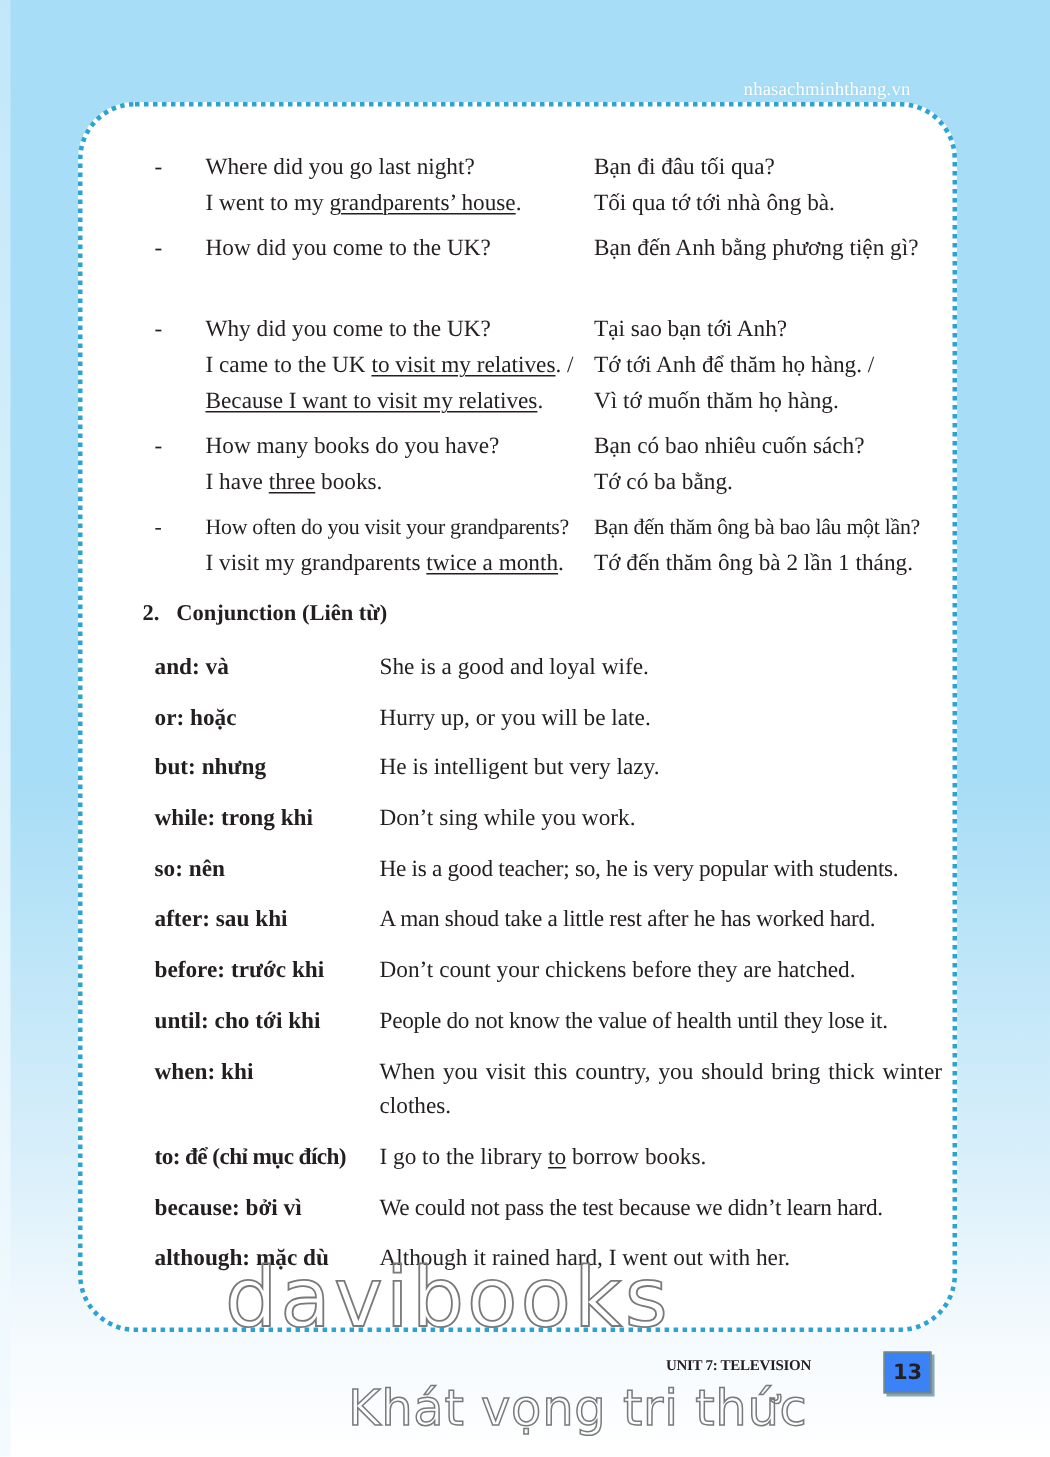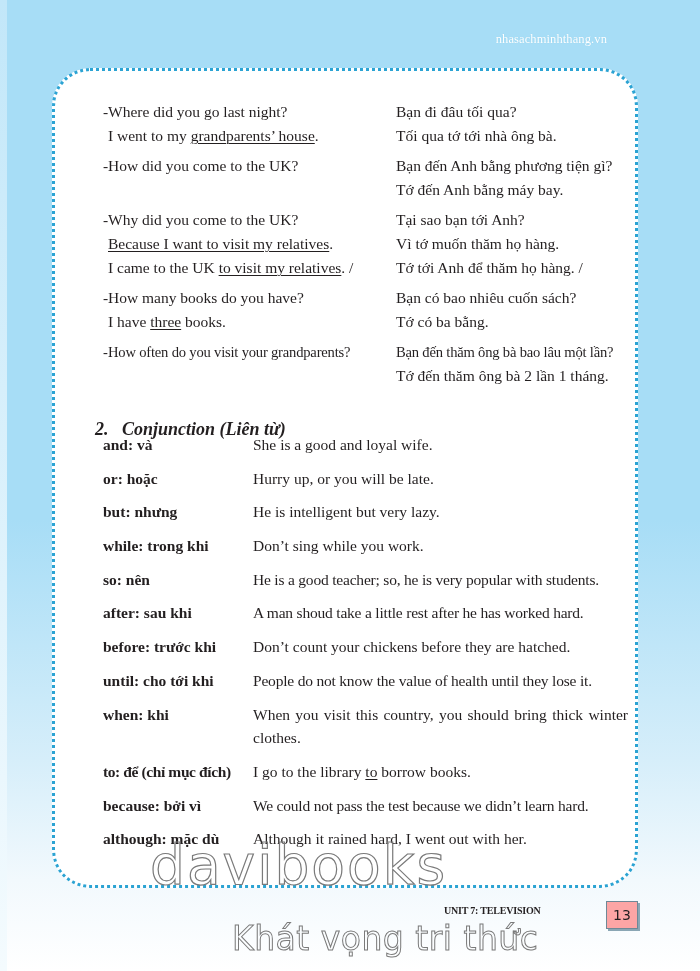--- a/index.html
+++ b/index.html
@@ -7,40 +7,40 @@
       width: 700px; height: 971px; position: relative; overflow: hidden;
       background: linear-gradient(to bottom, #a7ddf6 0px, #a7ddf6 520px, #d6eefa 760px, #f2f9fd 880px, #ffffff 971px);
       font-family: "Liberation Serif", "DejaVu Serif", serif;
       color: #231f20;
     }
     .edge-strip {
       position: absolute; left: 0; top: 0; width: 7px; height: 971px;
       background: linear-gradient(to bottom, #c2e7f9, #f4fbfe);
     }
     .site-url {
-      position: absolute; top: 32px; right: 93px;
+      position: absolute; top: 52px; right: 93px;
       font-size: 12.5px; color: #ffffff; letter-spacing: 0.1px;
       text-shadow: 0 0 1px #8ccde9;
     }
     .card {
       position: absolute; left: 52px; top: 68px; width: 586px; height: 820px;
       background: #ffffff;
       border: 3px dotted #2ba3d3;
       border-radius: 38px;
       box-sizing: border-box;
     }
     .qa-block { position: absolute; left: 103px; width: 540px; font-size: 15.5px; line-height: 24px; }
     .qa-row { position: relative; }
     .qa-row .dash { position: absolute; left: 0; top: 0; }
-    .qa-row .en { position: absolute; left: 5px; white-space: nowrap; text-align: center; }
+    .qa-row .en { position: absolute; left: 34px; white-space: nowrap; text-align: center; }
     .qa-row .vi { position: absolute; left: 293px; white-space: nowrap; text-align: center; }
     u { text-decoration: underline; text-underline-offset: 2px; text-decoration-thickness: 1px; }
 
     .section-title {
-      position: absolute; left: 95px; top: 419px; font-size: 18px; font-weight: bold; font-style: italic;
+      position: absolute; left: 95px; top: 401px; font-size: 15px; font-weight: bold;
     }
     .conj-row { position: absolute; left: 103px; width: 525px; font-size: 15.5px; line-height: 23px; }
     .conj-row .term { position: absolute; left: 0; top: 0; font-weight: bold; white-space: nowrap; }
     .conj-row .ex { position: absolute; left: 150px; top: 0; width: 375px; text-align: justify; }
     .conj-row .ex.single { white-space: nowrap; font-family: Liberation Serif, serif; }
 
     .watermark-main {
       position: absolute; left: 150px; top: 838px;
       font-family: "DejaVu Sans", sans-serif; font-size: 55px; letter-spacing: 2px;
       color: transparent; -webkit-text-stroke: 1.2px #7a7a7a;
@@ -51,23 +51,23 @@
       font-family: "DejaVu Sans", sans-serif; font-size: 33px; letter-spacing: 0.5px;
       color: transparent; -webkit-text-stroke: 1px #7a7a7a;
       line-height: 1; z-index: 2;
     }
     .unit-label {
       position: absolute; left: 444px; top: 905px;
       font-family: Liberation Serif, serif; font-weight: bold; font-size: 10px; color: #231f20;
       letter-spacing: -0.2px; z-index: 1;
     }
     .page-num {
-      position: absolute; left: 606px; top: 901px; width: 32px; height: 28px;
-      background: #fca5a5; border: 1px solid #6f8896; box-shadow: 2px 2px 0 #8aa6b4;
-      font-family: "DejaVu Sans", sans-serif; font-size: 14px; font-weight: normal; color: #231f20;
+      position: absolute; left: 589px; top: 901px; width: 32px; height: 28px;
+      background: #3b82f6; border: 1px solid #6f8896; box-shadow: 2px 2px 0 #8aa6b4;
+      font-family: "DejaVu Sans", sans-serif; font-size: 14px; font-weight: bold; color: #231f20;
       display: flex; align-items: center; justify-content: center; box-sizing: border-box;
     }
   </style>
 </head>
 <body>
 
 <div class="edge-strip"></div>
 <div class="site-url">nhasachminhthang.vn</div>
 
 <div class="card"></div>
@@ -84,37 +84,36 @@
   </div>
 </div>
 
 <div class="qa-block" style="top:154px;">
   <div class="qa-row" style="height:24px;">
     <span class="dash">-</span>
     <span class="en">How did you come to the UK?</span>
     <span class="vi">Bạn đến Anh bằng phương tiện gì?</span>
   </div>
   <div class="qa-row" style="height:24px;">
-    <span class="vi">Tớ đến Anh bằng máy bay.</span>
   </div>
 </div>
 
 <div class="qa-block" style="top:208px;">
   <div class="qa-row" style="height:24px;">
     <span class="dash">-</span>
     <span class="en">Why did you come to the UK?</span>
     <span class="vi">Tại sao bạn tới Anh?</span>
   </div>
   <div class="qa-row" style="height:24px;">
+    <span class="en"><span>I came to the UK </span><u>to visit my relatives</u><span>. /</span></span>
+    <span class="vi">Tớ tới Anh để thăm họ hàng. /</span>
+  </div>
+  <div class="qa-row" style="height:24px;">
     <span class="en"><u>Because I want to visit my relatives</u><span>.</span></span>
     <span class="vi">Vì tớ muốn thăm họ hàng.</span>
-  </div>
-  <div class="qa-row" style="height:24px;">
-    <span class="en"><span>I came to the UK </span><u>to visit my relatives</u><span>. /</span></span>
-    <span class="vi">Tớ tới Anh để thăm họ hàng. /</span>
   </div>
 </div>
 
 <div class="qa-block" style="top:286px;">
   <div class="qa-row" style="height:24px;">
     <span class="dash">-</span>
     <span class="en">How many books do you have?</span>
     <span class="vi">Bạn có bao nhiêu cuốn sách?</span>
   </div>
   <div class="qa-row" style="height:24px;">
@@ -123,20 +122,21 @@
   </div>
 </div>
 
 <div class="qa-block" style="top:340px; font-size:14.6px; letter-spacing:-0.2px;">
   <div class="qa-row" style="height:24px;">
     <span class="dash">-</span>
     <span class="en">How often do you visit your grandparents?</span>
     <span class="vi">Bạn đến thăm ông bà bao lâu một lần?</span>
   </div>
   <div class="qa-row" style="height:24px; font-size:15.5px; letter-spacing:0;">
+    <span class="en"><span>I visit my grandparents </span><u>twice a month</u><span>.</span></span>
     <span class="vi">Tớ đến thăm ông bà 2 lần 1 tháng.</span>
   </div>
 </div>
 
 <div class="section-title">
   <span>2.</span>&nbsp;&nbsp;&nbsp;<span>Conjunction (Liên từ)</span>
 </div>
 
 <div class="conj-row" style="top:433px;">
   <span class="term">and: và</span>

